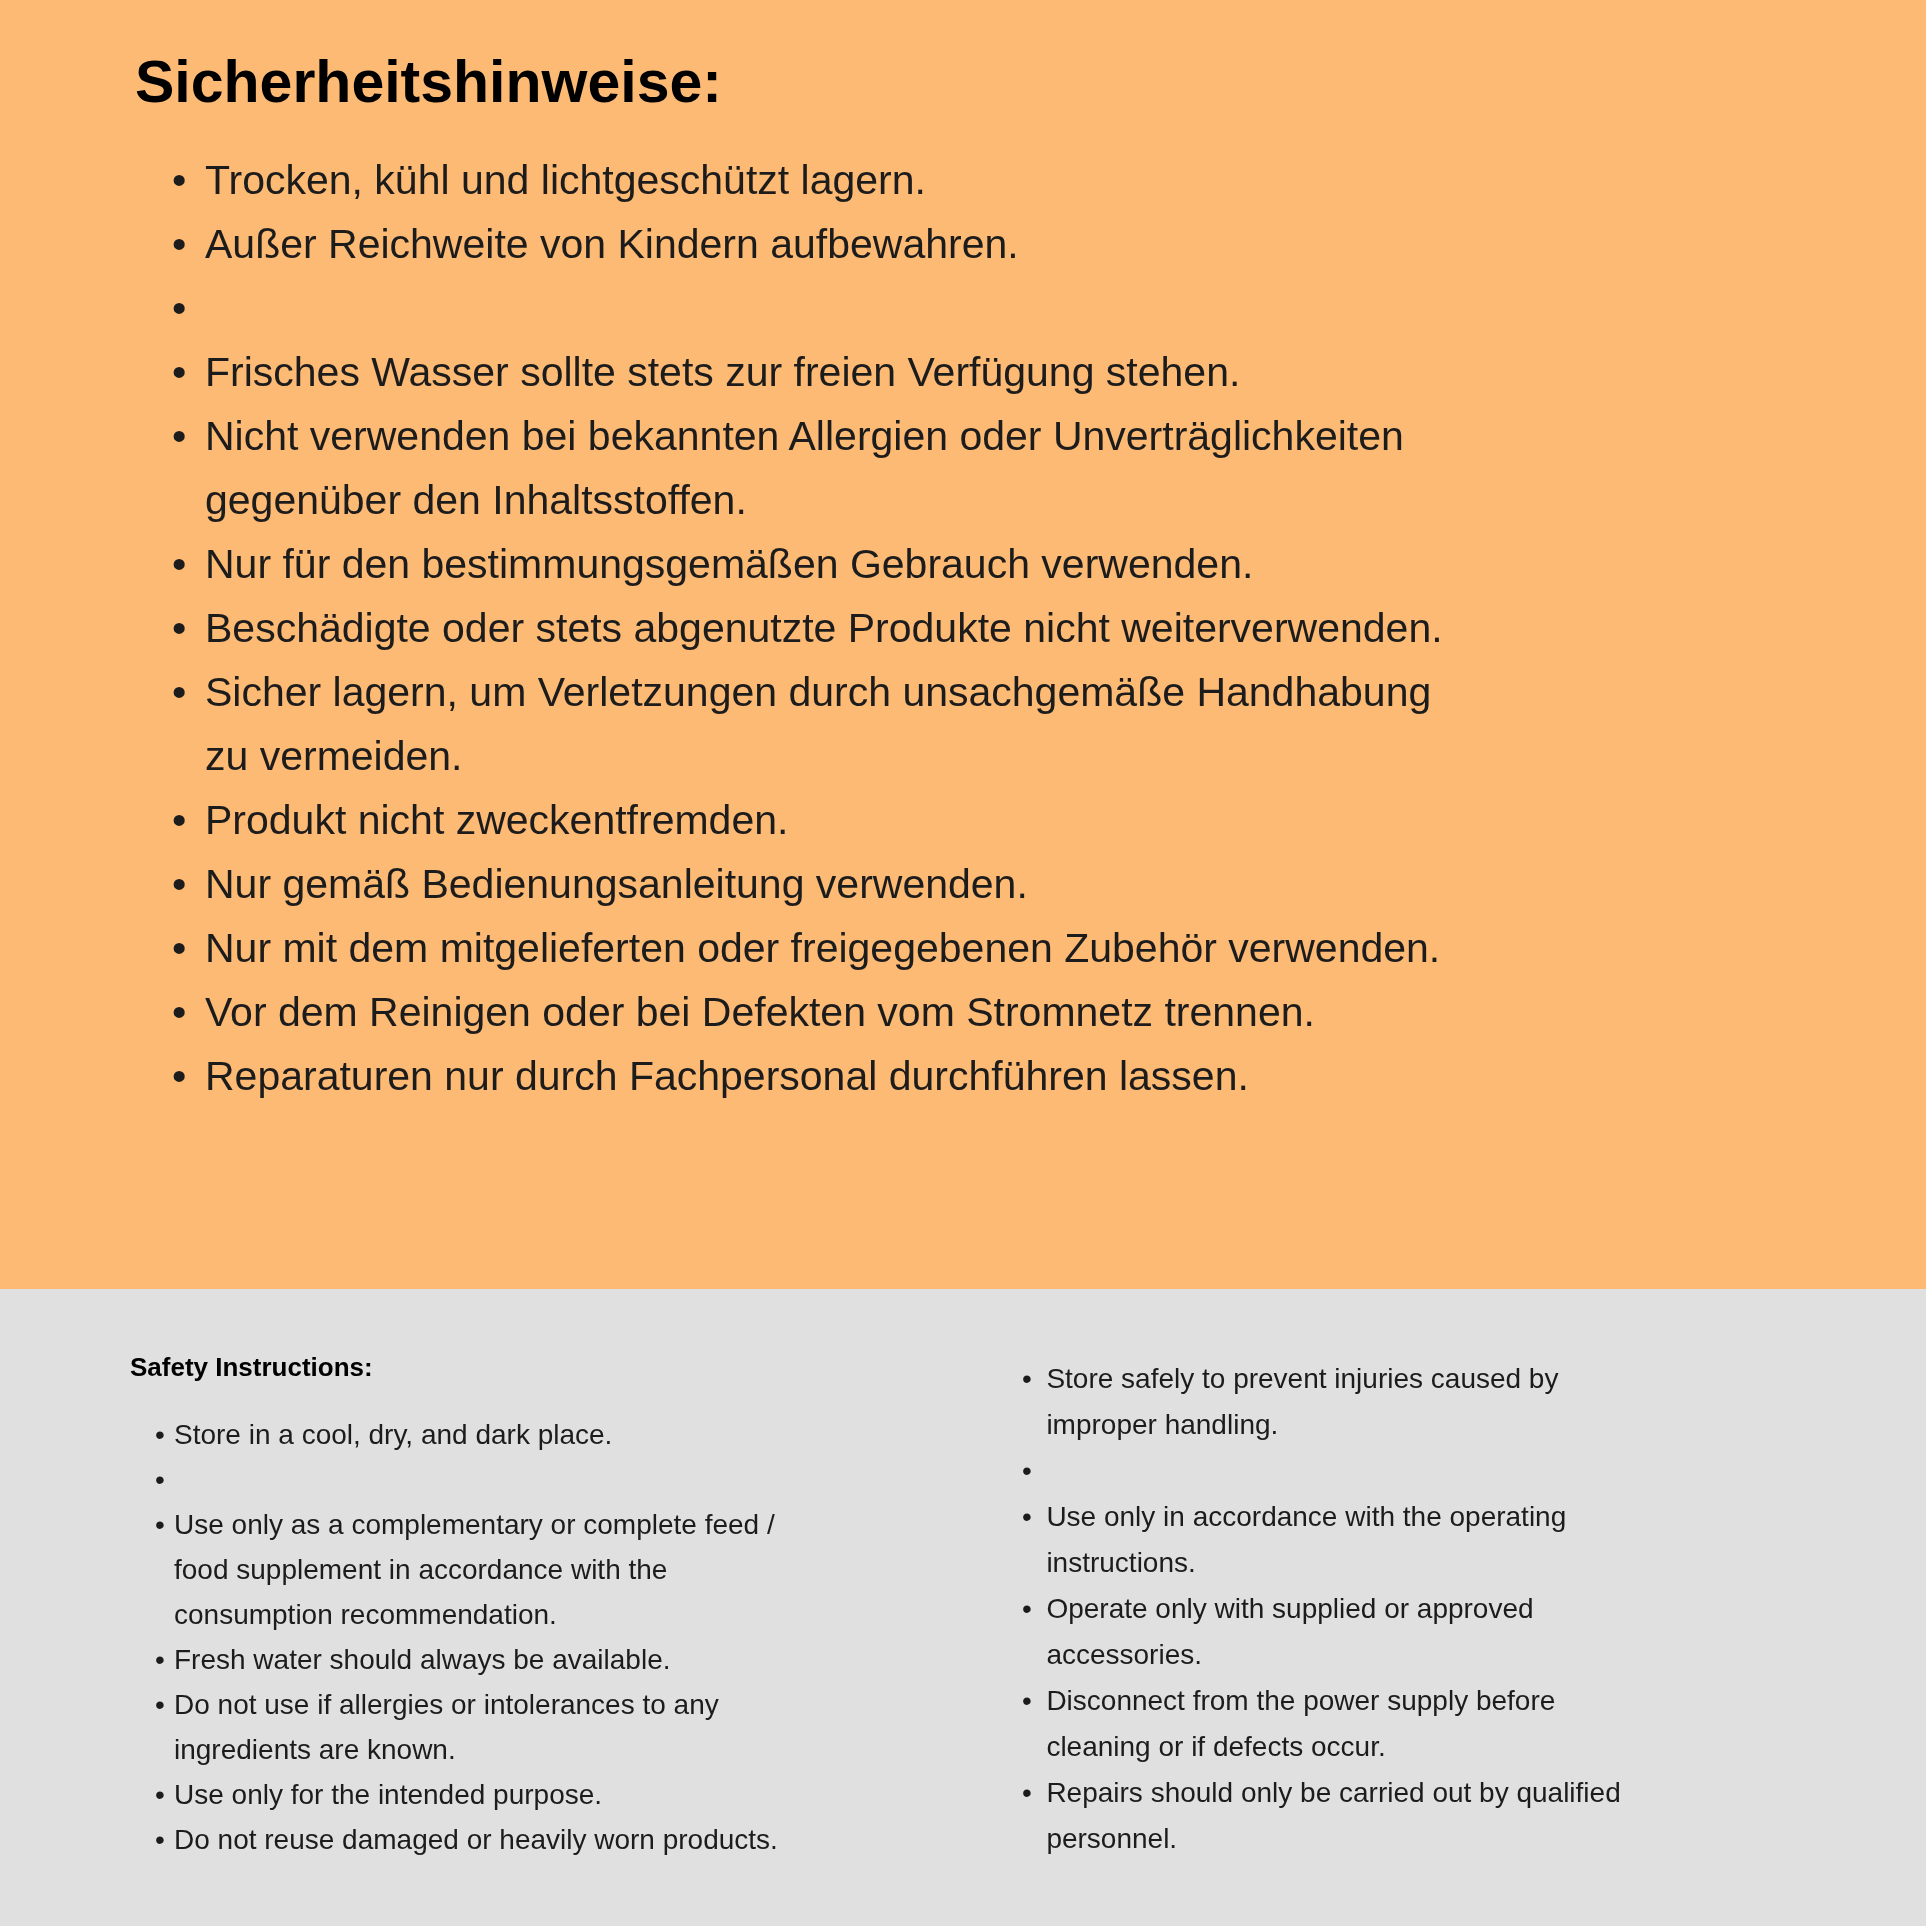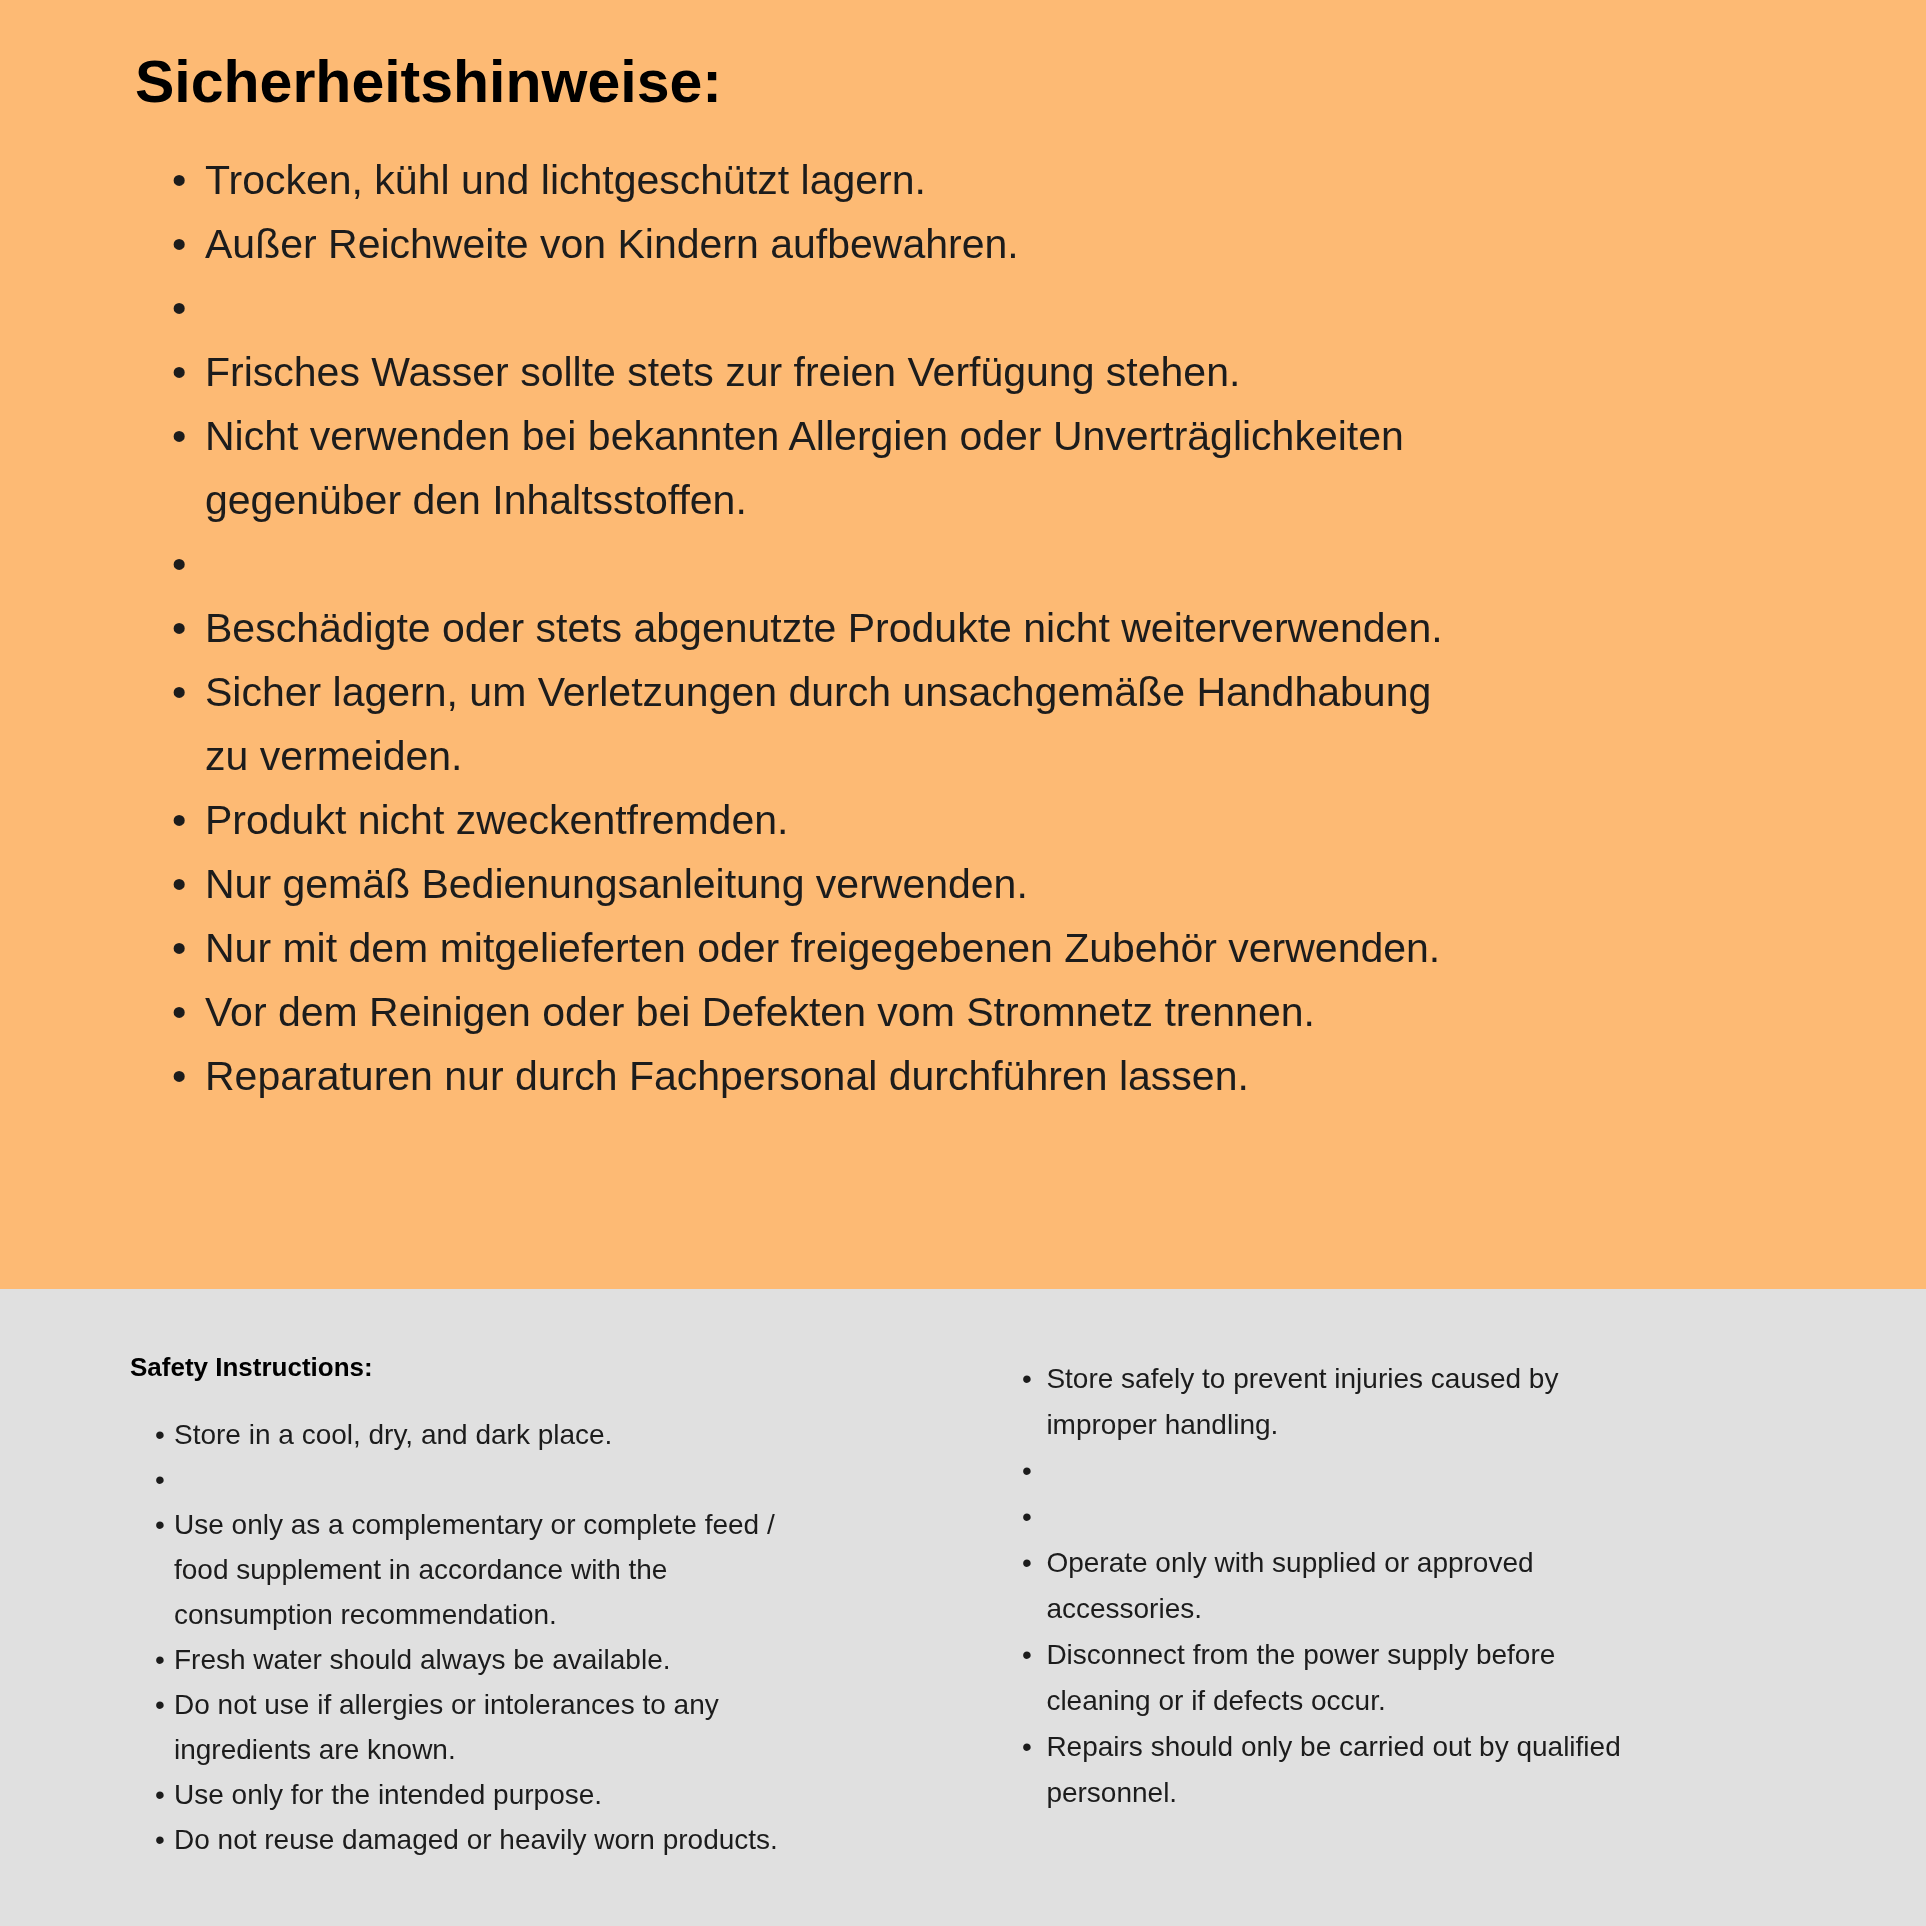--- a/index.html
+++ b/index.html
@@ -89,20 +89,21 @@
         <span class="b">•</span>
         <span class="t">Frisches Wasser sollte stets zur freien Verfügung stehen.</span>
       </li>
     <li>
         <span class="b">•</span>
         <span class="t">Nicht verwenden bei bekannten Allergien oder Unverträglichkeiten
 gegenüber den Inhaltsstoffen.</span>
       </li>
     <li>
         <span class="b">•</span>
+        <span class="t">Nur für den bestimmungsgemäßen Gebrauch verwenden.</span>
       </li>
     <li>
         <span class="b">•</span>
         <span class="t">Beschädigte oder stets abgenutzte Produkte nicht weiterverwenden.</span>
       </li>
     <li>
         <span class="b">•</span>
         <span class="t">Sicher lagern, um Verletzungen durch unsachgemäße Handhabung
 zu vermeiden.</span>
       </li>
@@ -169,20 +170,22 @@
     <li>
         <span class="b">•</span>
         <span class="t">Store safely to prevent injuries caused by
 improper handling.</span>
       </li>
     <li>
         <span class="b">•</span>
       </li>
     <li>
         <span class="b">•</span>
+        <span class="t">Use only in accordance with the operating
+instructions.</span>
       </li>
     <li>
         <span class="b">•</span>
         <span class="t">Operate only with supplied or approved
 accessories.</span>
       </li>
     <li>
         <span class="b">•</span>
         <span class="t">Disconnect from the power supply before
 cleaning or if defects occur.</span>

